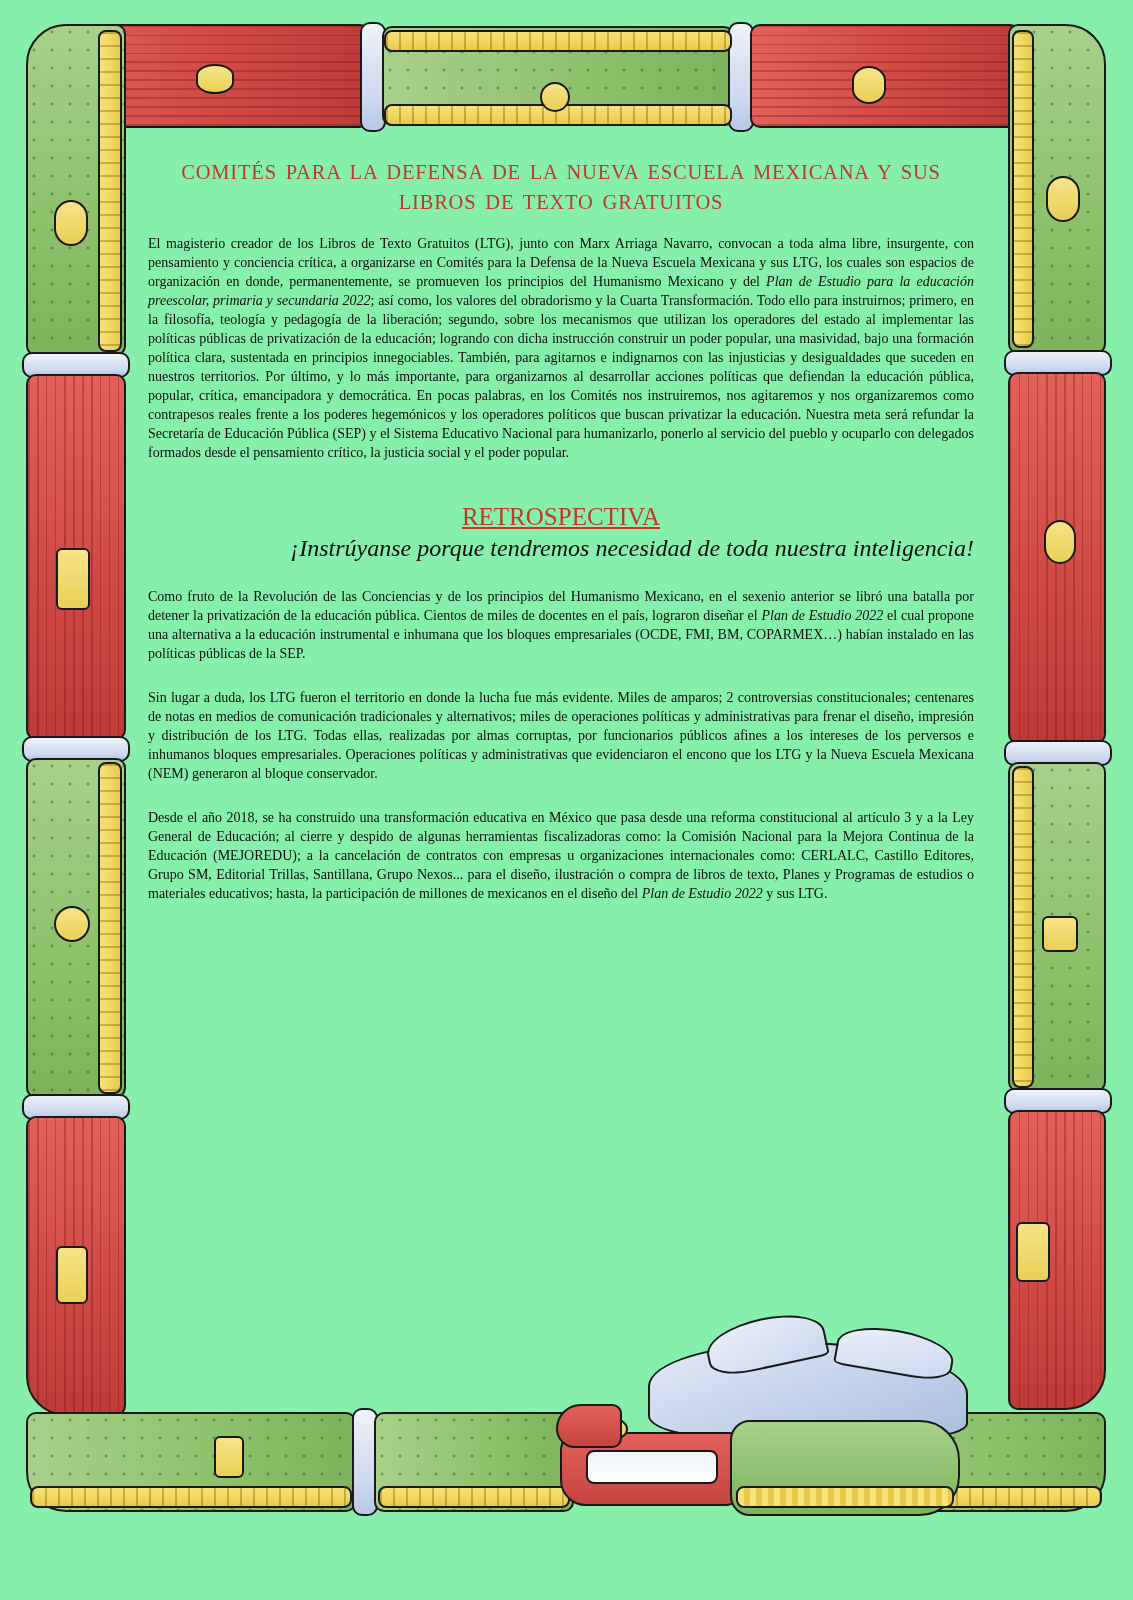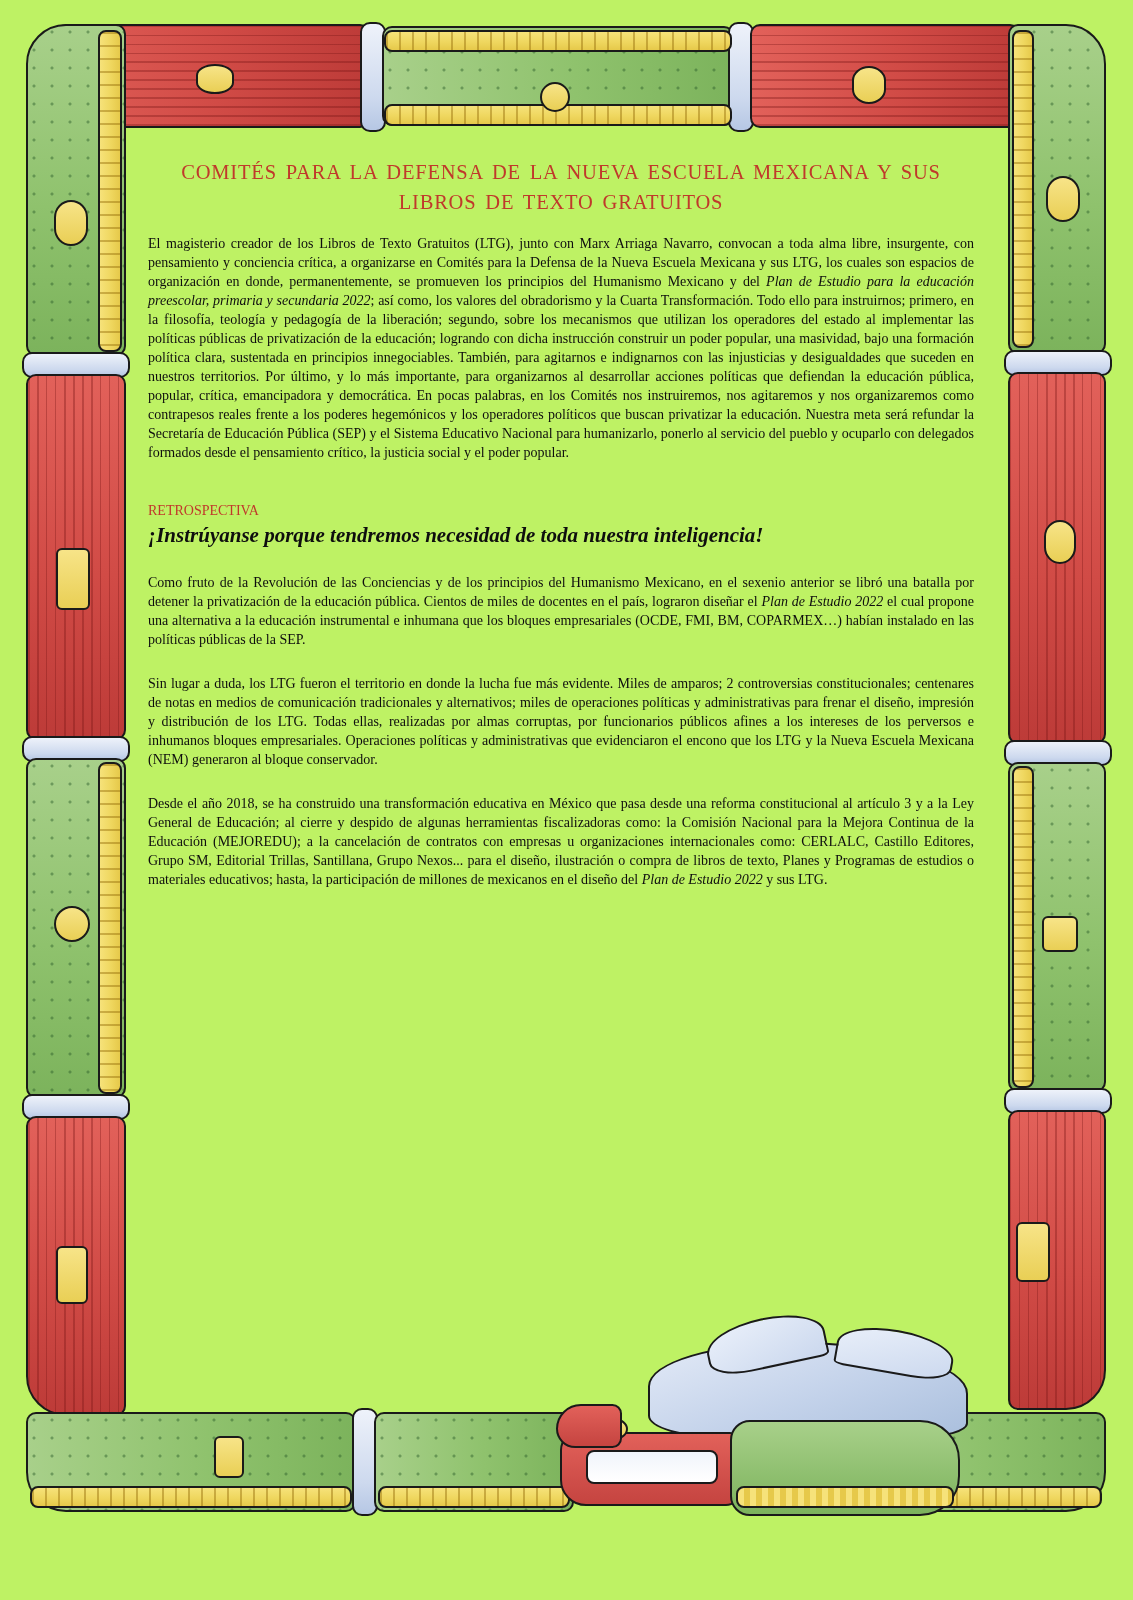--- a/index.html
+++ b/index.html
@@ -4,21 +4,21 @@
 <style>
   html, body {
     margin: 0;
     padding: 0;
     background: #ffffff;
   }
   .page {
     position: relative;
     width: 1133px;
     height: 1600px;
-    background: #bef264;
+    background: #86efac;
     overflow: hidden;
     font-family: "Liberation Serif", serif;
   }
 
   
   .border-layer {
     position: absolute;
     inset: 0;
     pointer-events: none;
   }
@@ -112,30 +112,31 @@
     font-size: 14px;
     line-height: 1.355;
     text-align: justify;
     color: #0e0e0e;
     hyphens: none;
   }
   p.body .ital { font-style: italic; }
 
   .section-title {
     color: #c0392b;
-    text-align: left;
-    font-size: 14px;
+    text-align: center;
+    font-size: 25px;
     margin: 40px 0 4px 0;
     font-weight: normal;
+    text-decoration: underline;
   }
   .section-sub {
-    text-align: left;
+    text-align: right;
     font-style: italic;
-    font-weight: bold;
-    font-size: 21px;
+    font-weight: normal;
+    font-size: 24px;
     margin: 0 0 26px 0;
     color: #0e0e0e;
   }
   .spacer-sm { height: 12px; }
 </style>
 </head>
 <body>
 
 <div class="page">
 

